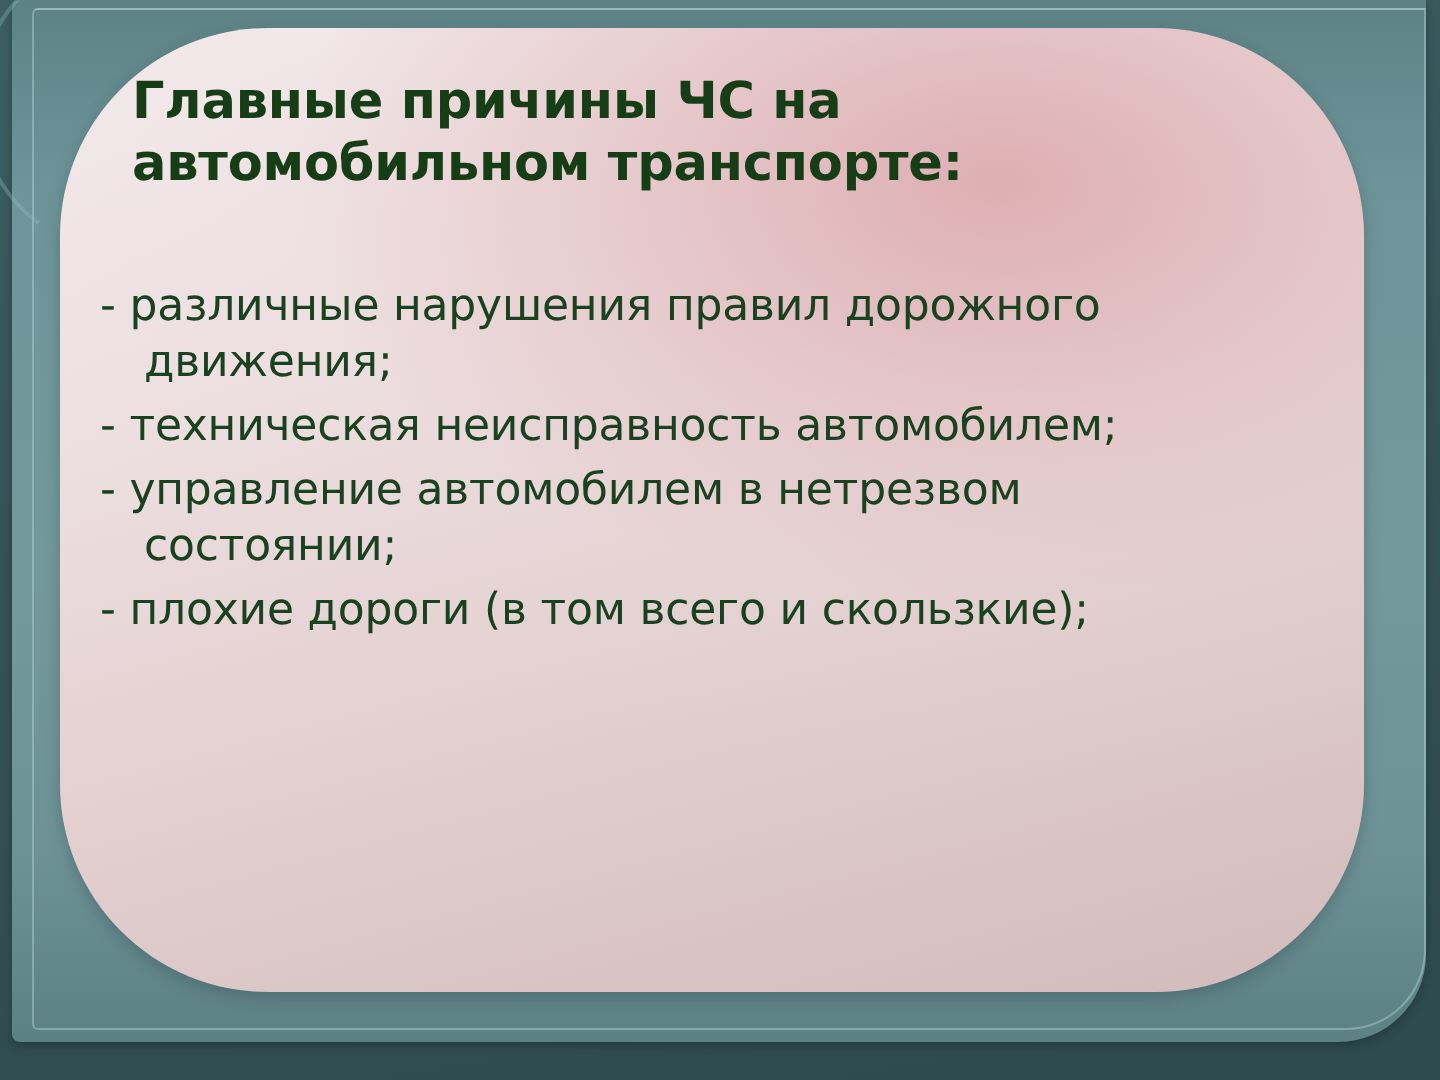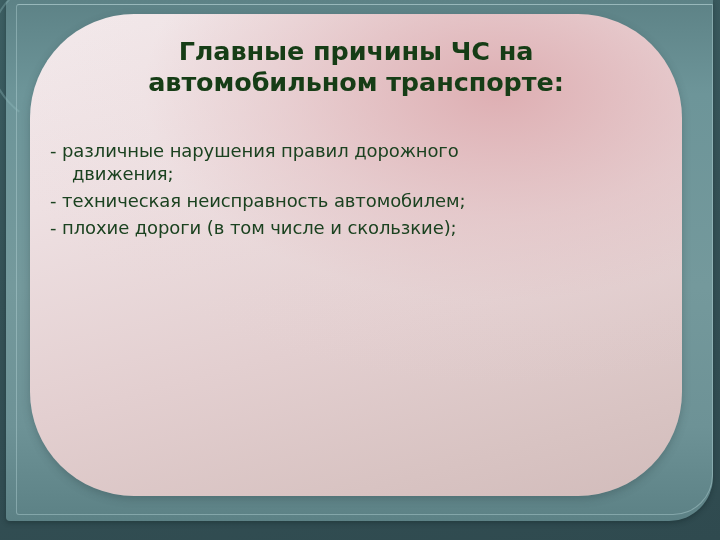--- a/index.html
+++ b/index.html
@@ -83,42 +83,41 @@
     height: 482px;
     padding: 0;
   }
 
   
   .slide-title {
     position: absolute;
     left: 36px;
     top: 22px;
     width: 580px;
-    text-align: center;
     font-size: 25.5px;
     font-weight: bold;
     line-height: 1.20;
     color: #163d16;
     letter-spacing: -0.1px;
   }
 
   
   .bullet-list {
     position: absolute;
     left: 6px;
     top: 126px;
     width: 646px;
     margin: 0;
     padding: 0;
     list-style: none;
   }
 
   .bullet-item {
     position: relative;
-    font-size: 18px;
+    font-size: 22px;
     line-height: 1.27;
     color: #1b4220;
     padding-left: 36px;
     text-indent: -22px;
     margin: 0 0 4px 0;
     letter-spacing: -0.1px;
     white-space: pre-line;
   }
 </style>
 </head>
@@ -134,19 +133,21 @@
   <div class="content-panel">
     <div class="panel-inner">
 
       <div class="slide-title">Главные причины ЧС на
 автомобильном транспорте:</div>
 
       <ul class="bullet-list">
         <li class="bullet-item">- различные нарушения правил дорожного
  движения;</li>
         <li class="bullet-item">- техническая неисправность автомобилем;</li>
-        <li class="bullet-item">- плохие дороги (в том числе и скользкие);</li>
+        <li class="bullet-item">- управление автомобилем в нетрезвом
+ состоянии;</li>
+        <li class="bullet-item">- плохие дороги (в том всего и скользкие);</li>
       </ul>
 
     </div>
   </div>
 
 </div>
 
 </body></html>

